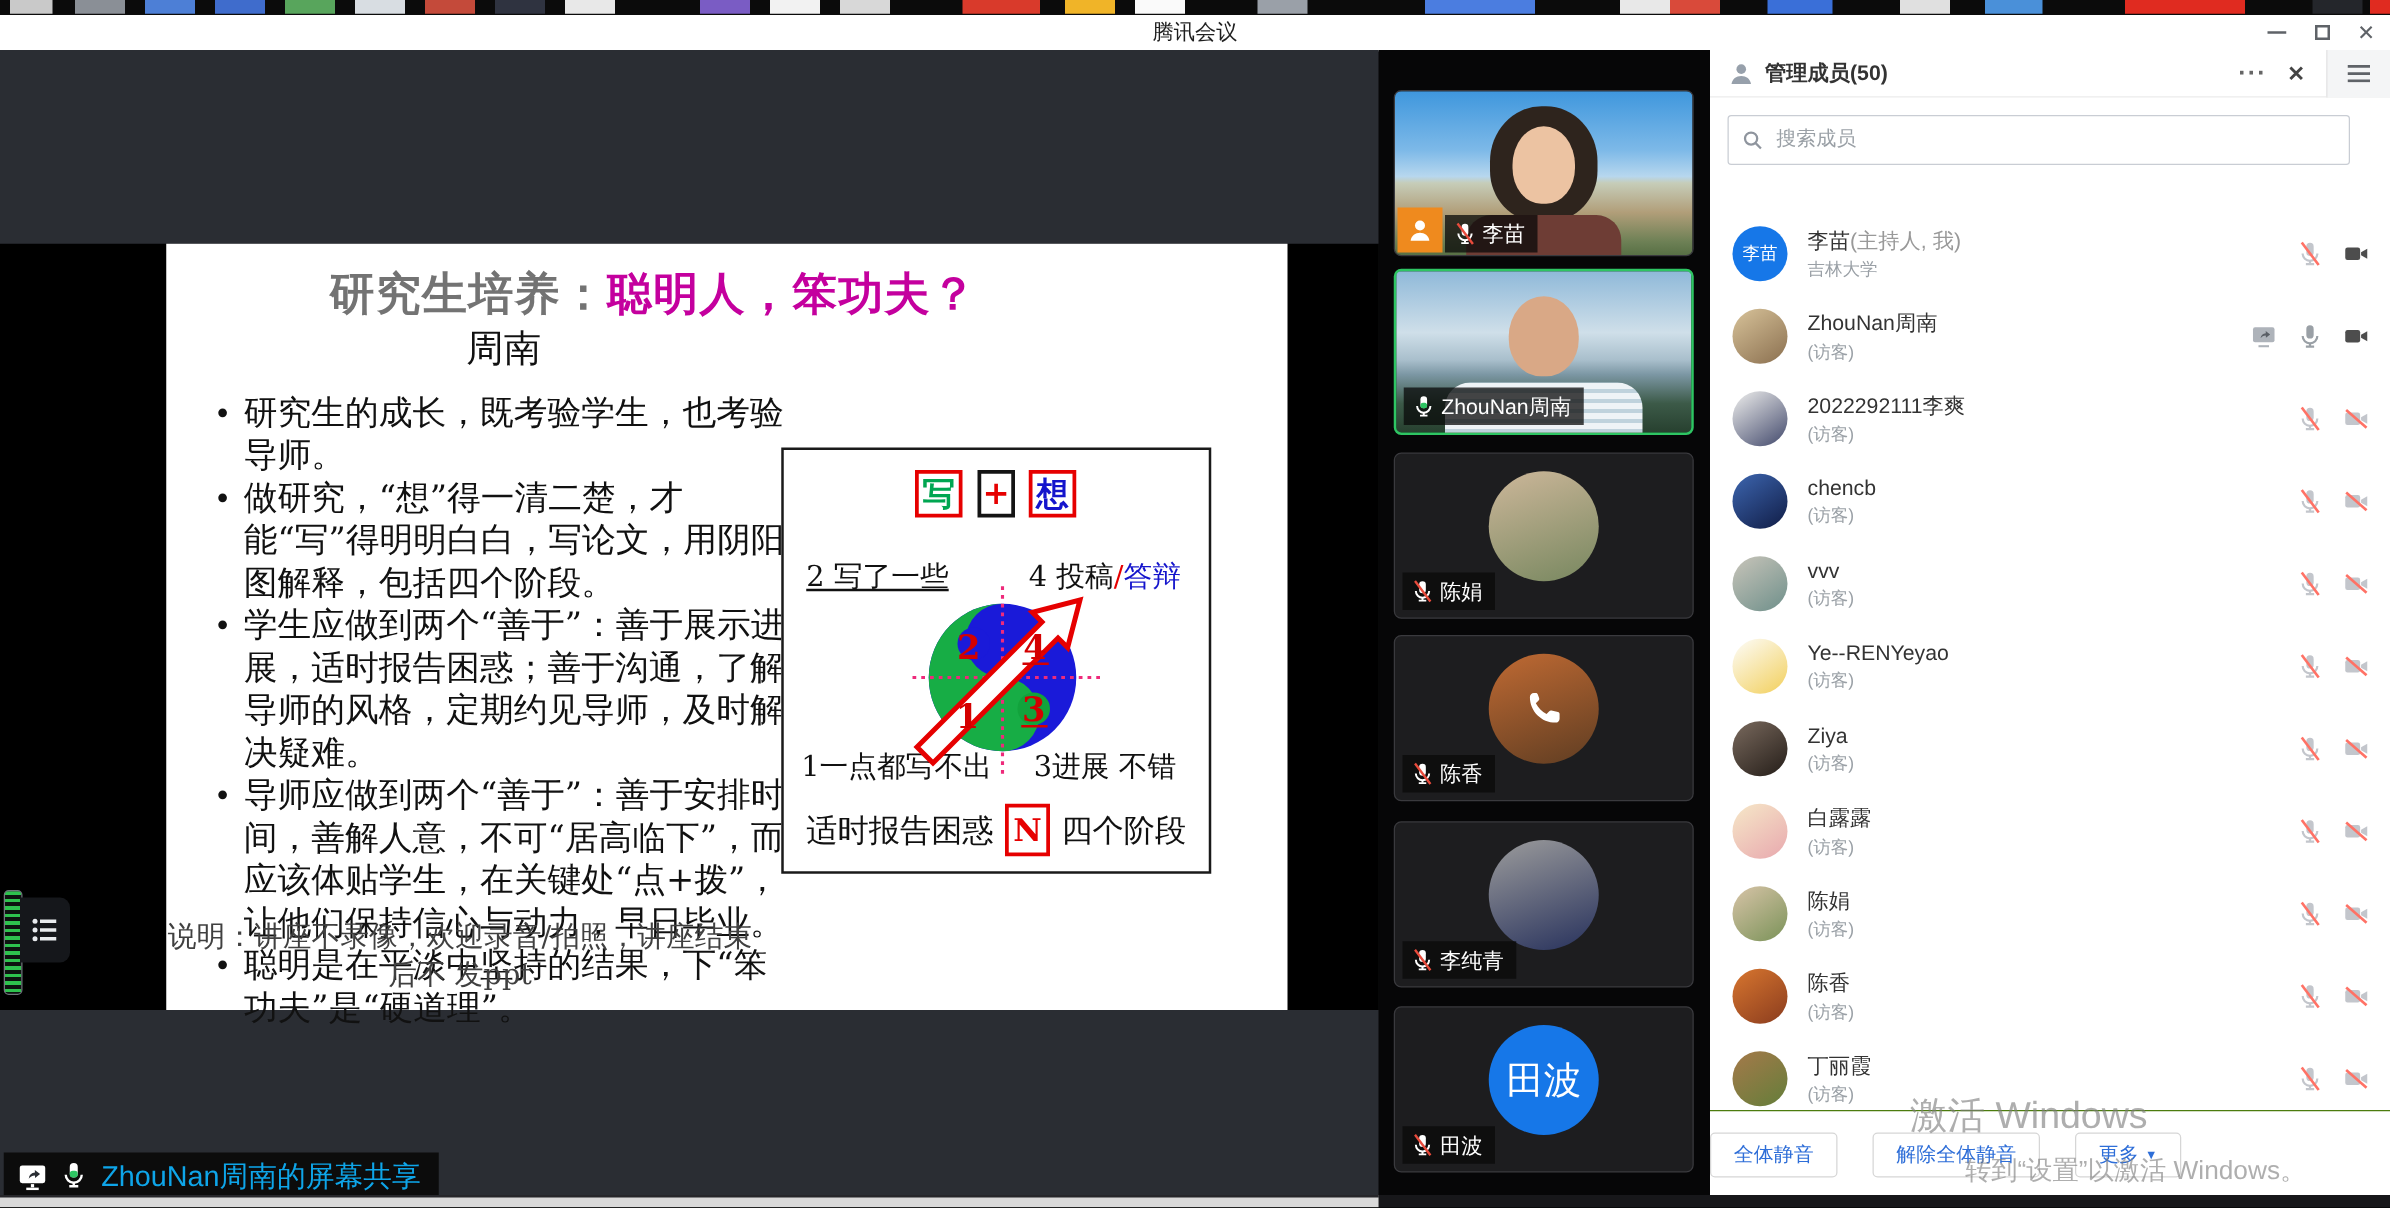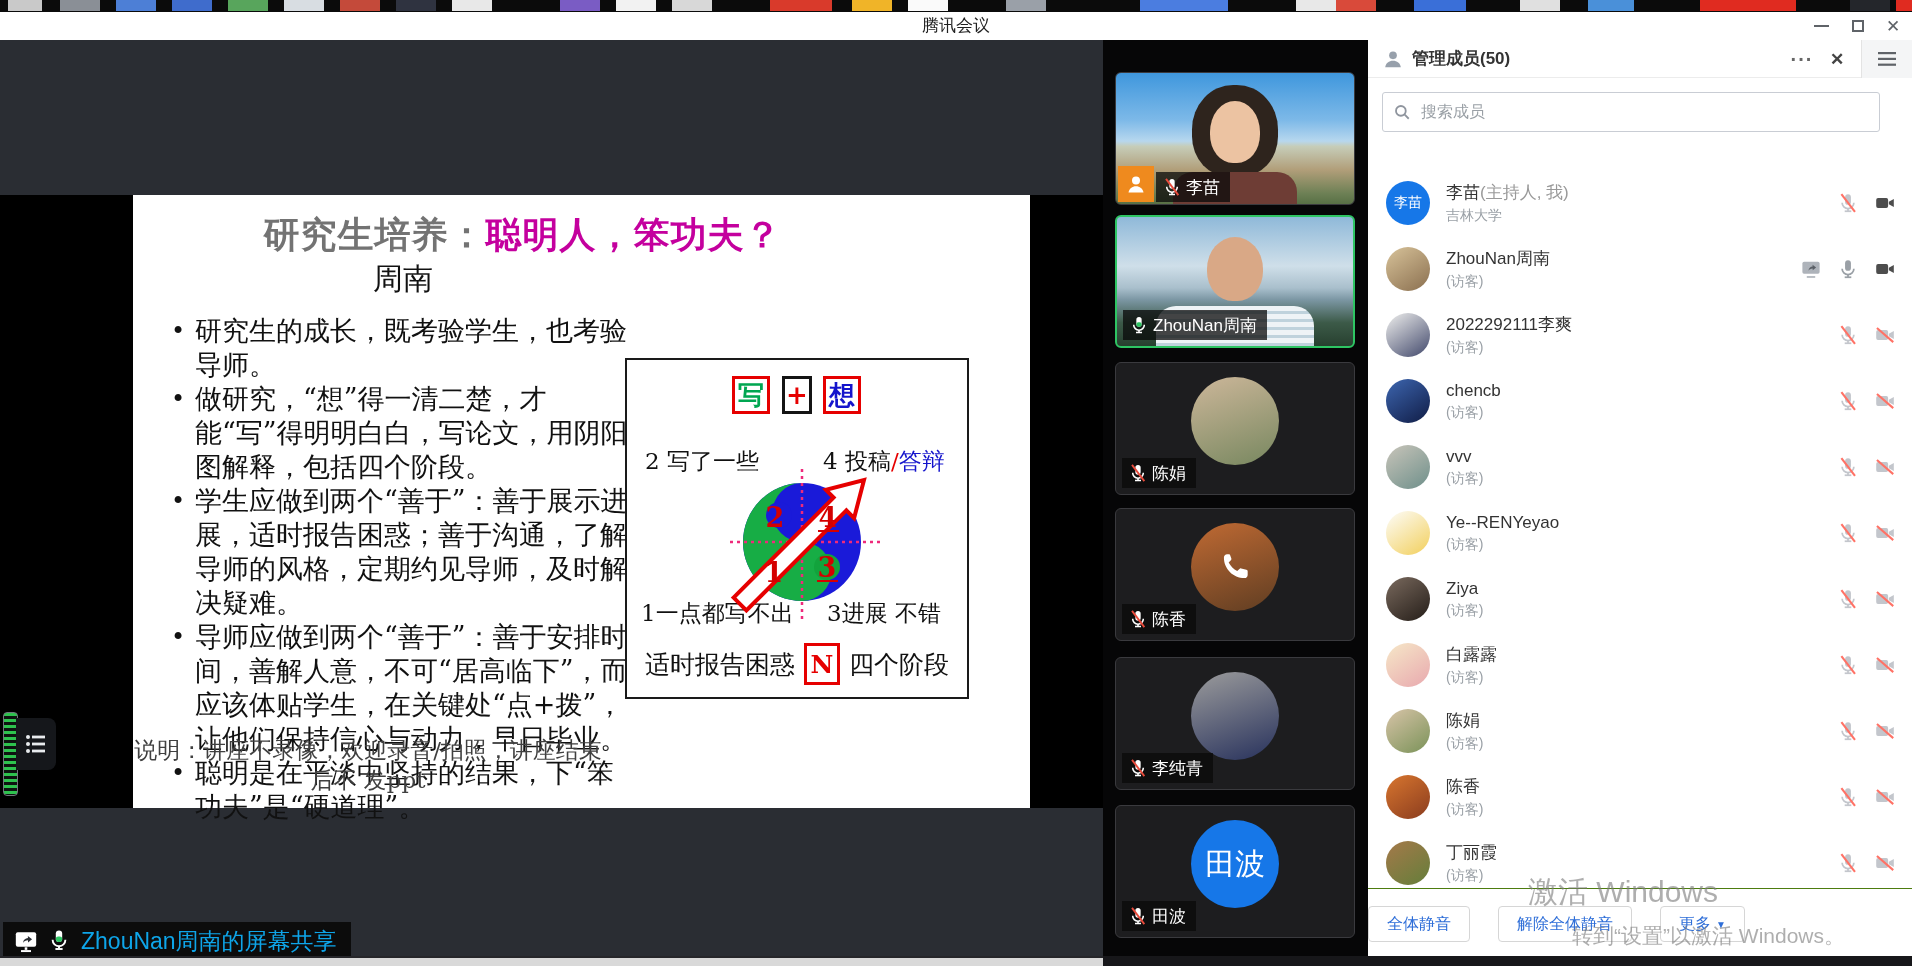--- a/index.html
+++ b/index.html
@@ -35,21 +35,21 @@
               font-size:23px;line-height:30px;}
   
   .diagram{position:absolute;left:492px;top:163px;width:340px;height:337px;background:#fff;
            border:2px solid #1a1a1a;box-sizing:content-box;}
   .d-box{position:absolute;top:16px;display:flex;align-items:center;justify-content:center;
          font-size:26px;font-weight:bold;background:#fff;box-sizing:border-box;}
   .d-box-write{left:105px;width:38px;height:38px;border:3px solid #e60000;color:#00a651;}
   .d-box-plus{left:155px;width:30px;height:38px;border:3px solid #141414;color:#e60000;}
   .d-box-think{left:196px;width:38px;height:38px;border:3px solid #e60000;color:#1414cc;}
   .d-label{position:absolute;font-size:23px;color:#111;white-space:nowrap;z-index:1;}
-  .d-q2{left:18px;top:86px;} .d-q4{left:196px;top:86px;}
+  .d-q2{left:18px;top:86px;text-decoration:underline;} .d-q4{left:196px;top:86px;}
   .d-q1{left:14px;top:238px;} .d-q3{left:200px;top:238px;}
   .d-slash{color:#e60000;} .d-blue{color:#1414cc;}
   .d-svg{position:absolute;left:0;top:0;z-index:2;}
   .d-caption{position:absolute;left:0;top:283px;width:100%;display:flex;align-items:center;
              justify-content:center;gap:9px;font-size:25px;color:#111;z-index:3;}
   .d-nbox{display:inline-flex;align-items:center;justify-content:center;width:30px;height:36px;
           border:3px solid #e60000;color:#e60000;font-size:25px;font-weight:bold;}
   
   .audio-meter{position:absolute;left:3px;top:672px;width:13px;height:82px;border:1px solid #70757c;
                border-radius:4px;background:repeating-linear-gradient(180deg,#2ec24e 0 3px,#0d1410 3px 6px);}

